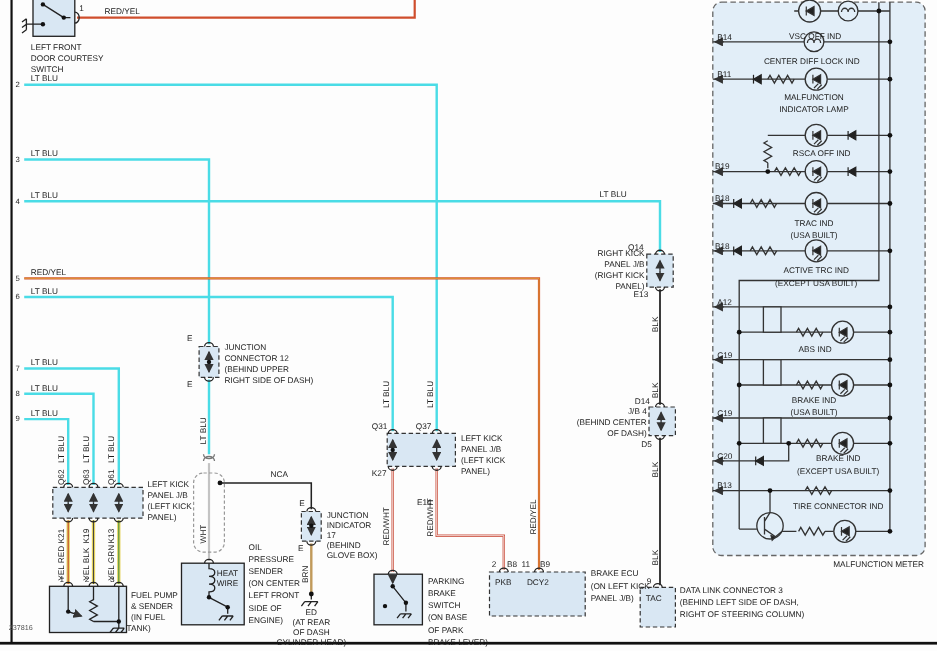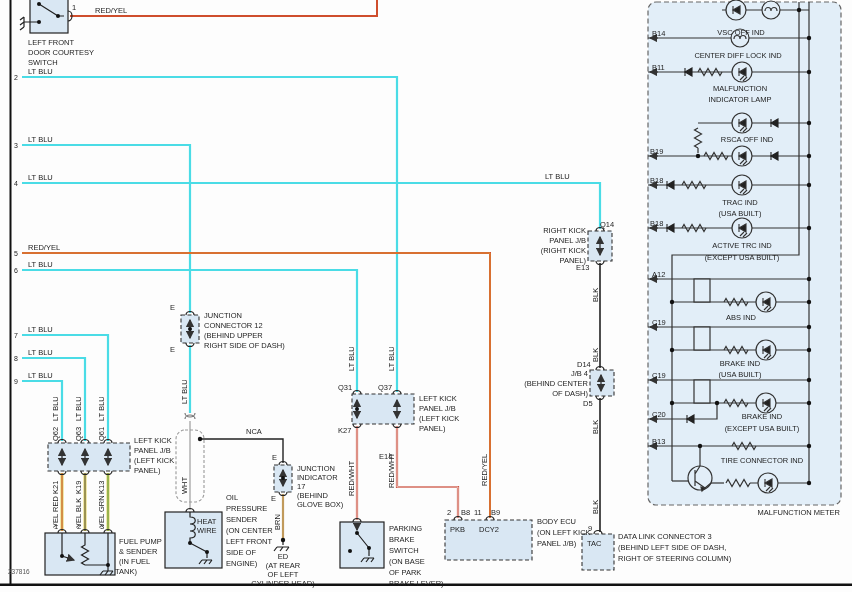--- a/index.html
+++ b/index.html
@@ -405,21 +405,21 @@
 <div class="lbl" style="left:272px;top:453px">E</div>
 <div class="lbl" style="left:271px;top:494px">E</div>
 <div class="lbl" style="left:297px;top:464px">JUNCTION</div>
 <div class="lbl" style="left:297px;top:473px">INDICATOR</div>
 <div class="lbl" style="left:297px;top:482px">17</div>
 <div class="lbl" style="left:297px;top:491px">(BEHIND</div>
 <div class="lbl" style="left:297px;top:500px">GLOVE BOX)</div>
 <div class="lbl vlbl" style="left:273px;top:530px">BRN</div>
 <div class="lbl ctr" style="left:243px;top:552px;width:80px">ED</div>
 <div class="lbl ctr" style="left:243px;top:561px;width:80px">(AT REAR</div>
-<div class="lbl ctr" style="left:243px;top:570px;width:80px">OF LEFT</div>
+<div class="lbl ctr" style="left:243px;top:570px;width:80px">OF DASH</div>
 <div class="lbl ctr" style="left:243px;top:579px;width:80px">CYLINDER HEAD)</div>
 
 <div class="lbl vlbl" style="left:347px;top:371px">LT BLU</div>
 <div class="lbl vlbl" style="left:387px;top:371px">LT BLU</div>
 <div class="lbl" style="left:338px;top:383px">Q31</div>
 <div class="lbl" style="left:378px;top:383px">Q37</div>
 <div class="lbl" style="left:338px;top:426px">K27</div>
 <div class="lbl" style="left:379px;top:452px">E14</div>
 <div class="lbl vlbl" style="left:347px;top:496px">RED/WHT</div>
 <div class="lbl vlbl" style="left:387px;top:488px">RED/WHT</div>
@@ -435,25 +435,25 @@
 <div class="lbl" style="left:389px;top:568px">OF PARK</div>
 <div class="lbl" style="left:389px;top:579px">BRAKE LEVER)</div>
 
 <div class="lbl vlbl" style="left:480px;top:486px">RED/YEL</div>
 <div class="lbl" style="left:447px;top:508px">2</div>
 <div class="lbl" style="left:461px;top:508px">B8</div>
 <div class="lbl" style="left:474px;top:508px">11</div>
 <div class="lbl" style="left:491px;top:508px">B9</div>
 <div class="lbl" style="left:450px;top:525px">PKB</div>
 <div class="lbl" style="left:479px;top:525px">DCY2</div>
-<div class="lbl" style="left:537px;top:517px">BODY ECU</div>
+<div class="lbl" style="left:537px;top:517px">BRAKE ECU</div>
 <div class="lbl" style="left:537px;top:528px">(ON LEFT KICK</div>
 <div class="lbl" style="left:537px;top:539px">PANEL J/B)</div>
 
-<div class="lbl" style="left:600px;top:220px">Q14</div>
+<div class="lbl" style="left:571px;top:220px">Q14</div>
 <div class="lbl rt" style="left:514px;top:226px;width:72px">RIGHT KICK</div>
 <div class="lbl rt" style="left:514px;top:236px;width:72px">PANEL J/B</div>
 <div class="lbl rt" style="left:514px;top:246px;width:72px">(RIGHT KICK</div>
 <div class="lbl rt" style="left:514px;top:256px;width:72px">PANEL)</div>
 <div class="lbl" style="left:576px;top:263px">E13</div>
 <div class="lbl vlbl" style="left:591px;top:302px">BLK</div>
 <div class="lbl vlbl" style="left:591px;top:362px">BLK</div>
 
 <div class="lbl" style="left:577px;top:360px">D14</div>
 <div class="lbl rt" style="left:506px;top:369px;width:82px">J/B 4</div>

